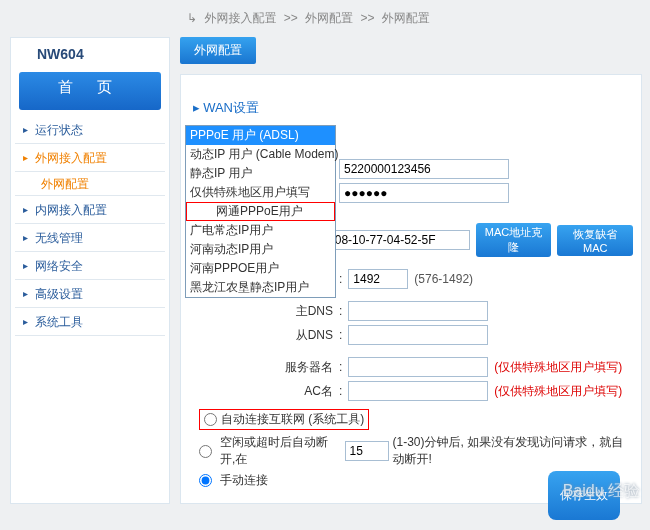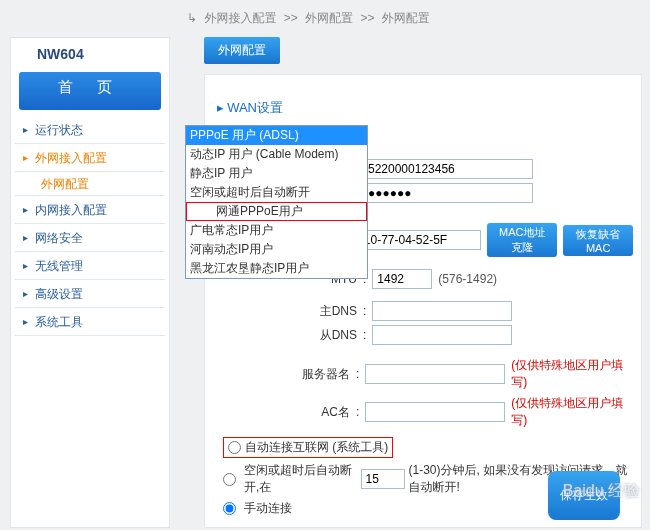--- a/index.html
+++ b/index.html
@@ -1,33 +1,33 @@
 <!DOCTYPE html>
 <html><head>
 <meta charset="utf-8">
 <style>
   * { box-sizing: border-box; margin: 0; padding: 0; }
   body { font-family: "Microsoft YaHei", Arial, sans-serif; font-size: 12px; background: #eef0f2; width: 650px; height: 530px; overflow: hidden; position: relative; }
   .breadcrumb { color: #888; padding: 10px 0 10px 185px; font-size: 12px; }
   .breadcrumb span { margin: 0 2px; }
-  .layout { display: flex; gap: 24px; }
+  .layout { display: flex; }
   .sidebar { width: 160px; background: #fff; margin: 0 10px; border: 1px solid #dbe6ef; padding: 6px 4px 8px 4px; }
   .model { font-weight: bold; color: #284a79; font-size: 14px; padding: 2px 0 8px 22px; }
   .home-btn { background: linear-gradient(#2b8ae5,#1667c8); color: #fff; font-size: 15px; letter-spacing: 10px; height: 38px; line-height: 30px; border-radius: 3px; text-align: center; margin: 2px 4px 6px 4px; cursor: pointer; }
   .nav-item { border-bottom: 1px solid #e0e8ef; height: 28px; line-height: 28px; padding-left: 20px; color: #2a5c9b; cursor: pointer; position: relative; }
   .nav-item::before { content: "▸"; position: absolute; left: 8px; color: #2a5c9b; font-size: 10px; }
   .nav-item.active { color: #f08000; }
   .nav-item.active::before { color: #f08000; }
   .nav-sub { padding-left: 26px; height: 24px; line-height: 24px; color: #f08000; font-size: 12px; cursor: pointer; border-bottom: 1px solid #e0e8ef;}
   .main { flex: 1; padding: 0 8px 0 0; }
   .tab { display: inline-block; background: linear-gradient(#35a2ef,#1975d0); color: #fff; padding: 5px 14px; font-size: 12px; border-radius: 2px; margin-bottom: 10px; }
   .panel { background: #fff; border: 1px solid #dbe6ef; padding: 20px 8px 8px 8px; min-height: 430px; }
   .section-title { color: #1a6ec8; font-size: 13px; margin: 4px 0 10px 4px; }
   .section-title::before { content: "▸ "; color: #1a6ec8; }
-  .dropdown { position: absolute; left: 185px; top: 125px; width: 183px; background: #fff; border: 1px solid #7e9db9; z-index: 5; }
+  .dropdown { position: absolute; left: 185px; top: 125px; width: 151px; background: #fff; border: 1px solid #7e9db9; z-index: 5; }
   .dropdown-item { padding: 1px 4px; color: #333; cursor: pointer; white-space: nowrap; font-size: 12px; }
   .dropdown-item.selected { background: #1e90ff; color: #fff; }
   .dropdown-item.boxed { outline: 1px solid red; outline-offset: -1px; padding-left: 30px; }
   .form-row { display: flex; align-items: center; margin: 4px 0; font-size: 12px; }
   .form-label { width: 150px; text-align: right; color: #333; padding-right: 6px; }
   .form-row .colon { padding-right: 6px; color: #333;}
   .form-input { border: 1px solid #a8bed3; height: 20px; padding: 0 4px; font-size: 12px; }
   .w170 { width: 170px; }
   .w140 { width: 140px; }
   .w60  { width: 60px; }
@@ -56,22 +56,22 @@
 </div>
 
 <div class="layout">
   <div class="sidebar">
     <div class="model">NW604</div>
     <div class="home-btn">首 页</div>
     <div class="nav-item">运行状态</div>
     <div class="nav-item active">外网接入配置</div>
     <div class="nav-sub">外网配置</div>
     <div class="nav-item">内网接入配置</div>
+    <div class="nav-item">无线管理</div>
     <div class="nav-item">网络安全</div>
-    <div class="nav-item">无线管理</div>
     <div class="nav-item">高级设置</div>
     <div class="nav-item">系统工具</div>
   </div>
 
   <div class="main">
     <div class="tab">外网配置</div>
     <div class="panel">
       <div class="section-title">WAN设置</div>
 
       <div class="spacer-form"></div>
@@ -139,22 +139,23 @@
         </div>
       </div>
     </div>
   </div>
 </div>
 
 <div class="dropdown">
   <div class="dropdown-item selected">PPPoE 用户 (ADSL)</div>
   <div class="dropdown-item">动态IP 用户 (Cable Modem)</div>
   <div class="dropdown-item">静态IP 用户</div>
-  <div class="dropdown-item">空闲或超时后自动断开</div>
+  <div class="dropdown-item">仅供特殊地区用户填写</div>
   <div class="dropdown-item boxed">网通PPPoE用户</div>
   <div class="dropdown-item">广电常态IP用户</div>
   <div class="dropdown-item">河南动态IP用户</div>
+  <div class="dropdown-item">河南PPPOE用户</div>
   <div class="dropdown-item">黑龙江农垦静态IP用户</div>
 </div>
 
 <button class="save-btn">保存生效</button>
 <div class="watermark">Baidu 经验</div>
 <div class="cursor">↖</div>
 
 </body></html>

